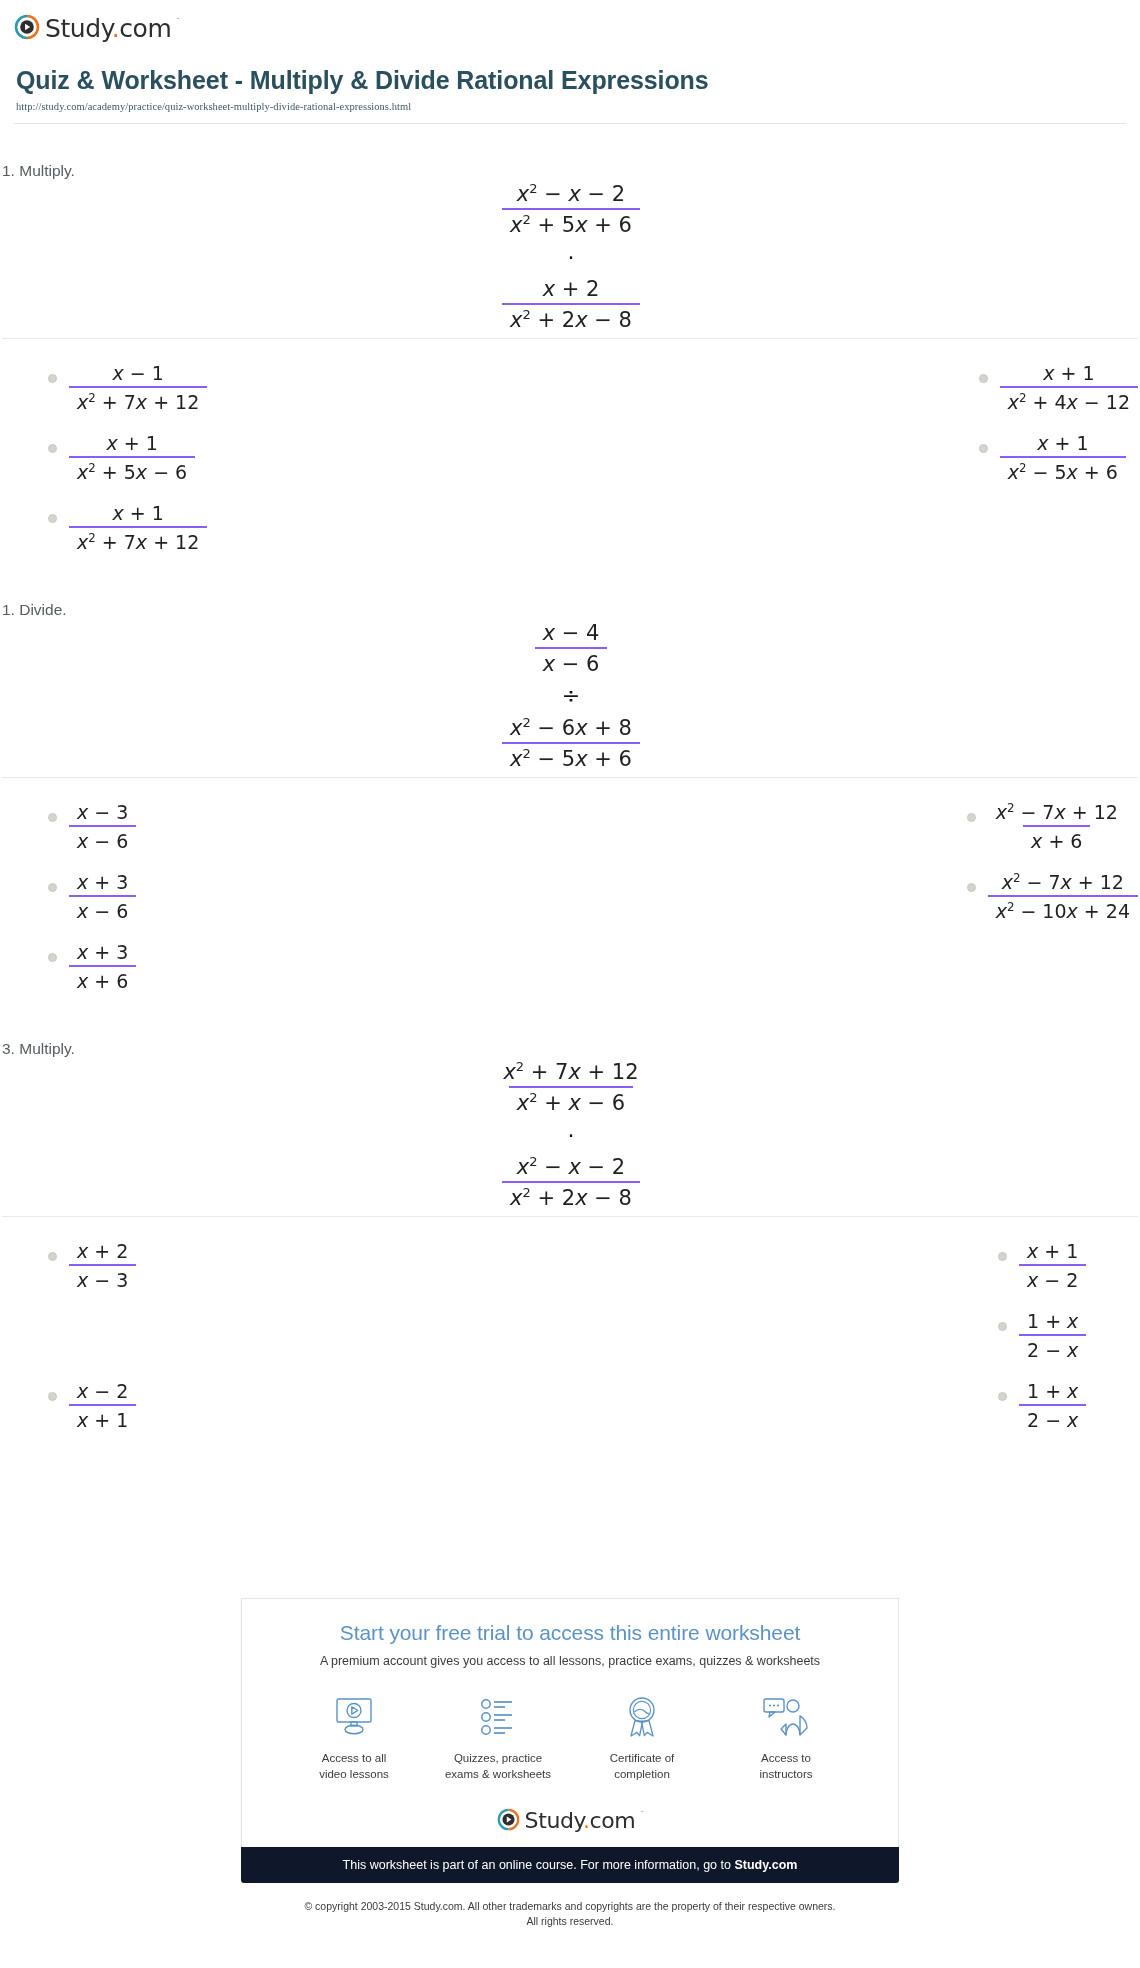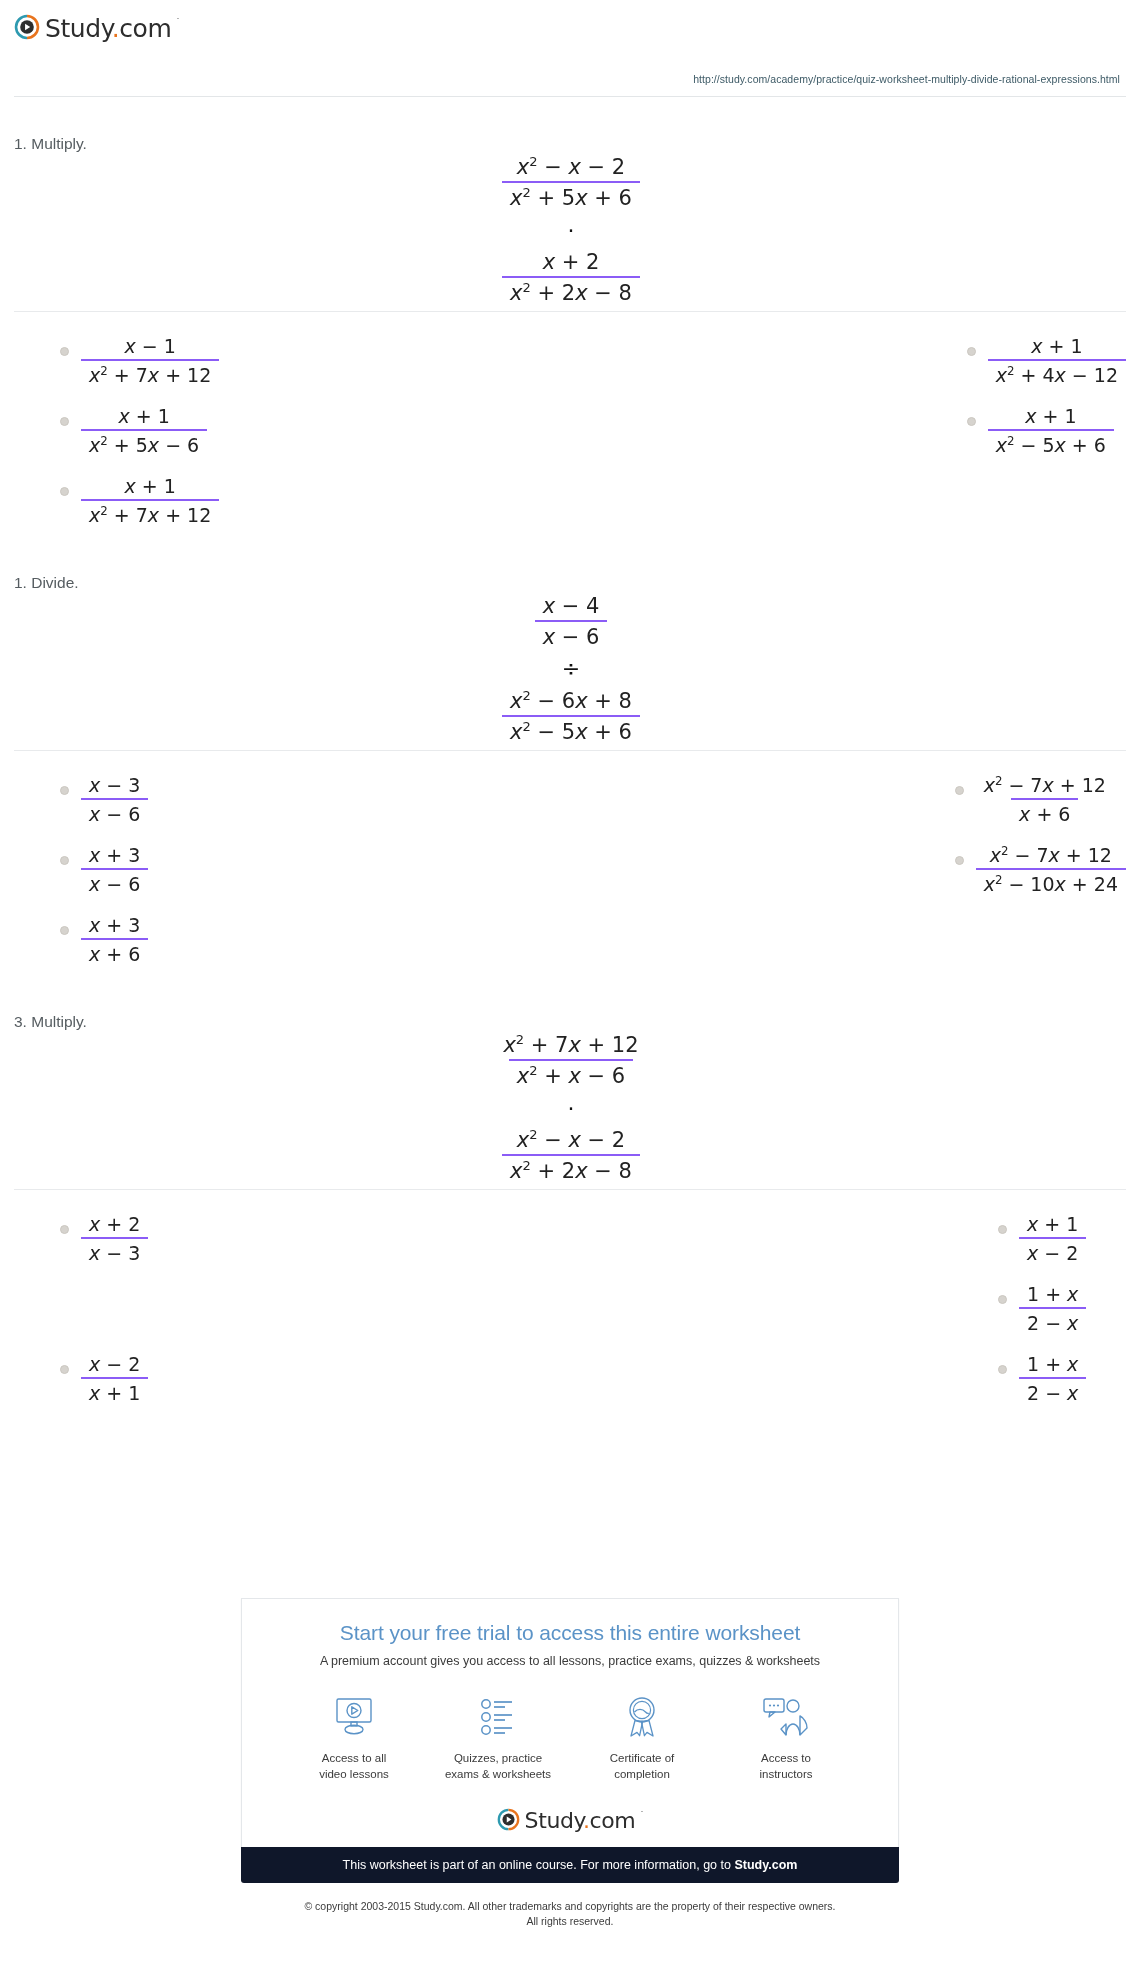--- a/index.html
+++ b/index.html
@@ -67,33 +67,32 @@
     font-weight: bold;
     color: #2a4f5e;
     margin: 0;
     max-width: 700px;
     letter-spacing: -0.1px;
   }
   .worksheet-url {
     font-size: 10.5px;
     color: #3d5a66;
     margin-top: 7px;
-    font-family: Liberation Sans, sans-serif;
+    font-family: Liberation Serif, serif;
     letter-spacing: 0.05px;
-    text-align: right;
   }
   .hr-light {
     border: 0;
     border-top: 1px solid #e3e6e8;
     margin: 11px 14px 0 14px;
   }
 
   
   .questions {
-    padding: 0 14px;
+    padding: 0 2px;
   }
   .question {
     position: relative;
   }
   .q-prompt {
     font-size: 15.5px;
     color: #555c60;
     font-family: "Liberation Sans", sans-serif;
     padding-top: 38px;
     padding-bottom: 2px;
@@ -279,20 +278,21 @@
         <path d="M16 2.5a13.5 13.5 0 0 1 0 27" fill="none" stroke="#e8741e" stroke-width="3.2"></path>
         <circle cx="16" cy="16" r="8.4" fill="#2d2d2d"></circle>
         <path d="M13.6 11.9l6.4 4.1-6.4 4.1z" fill="#ffffff"></path>
       </svg>
       <span class="logo-text"><span>Study</span><span class="dot">.</span><span>com</span></span>
       <span class="logo-tm">·</span>
     </span>
   </div>
 
   <div class="title-block">
+    <h1 class="worksheet-title">Quiz &amp; Worksheet - Multiply &amp; Divide Rational Expressions</h1>
     <div class="worksheet-url">http://study.com/academy/practice/quiz-worksheet-multiply-divide-rational-expressions.html</div>
   </div>
   <hr class="hr-light">
 
   <div class="questions">
 
     <div class="question">
       <div class="q-prompt">1. Multiply.</div>
       <div class="q-expression">
         <span class="frac f-big">

